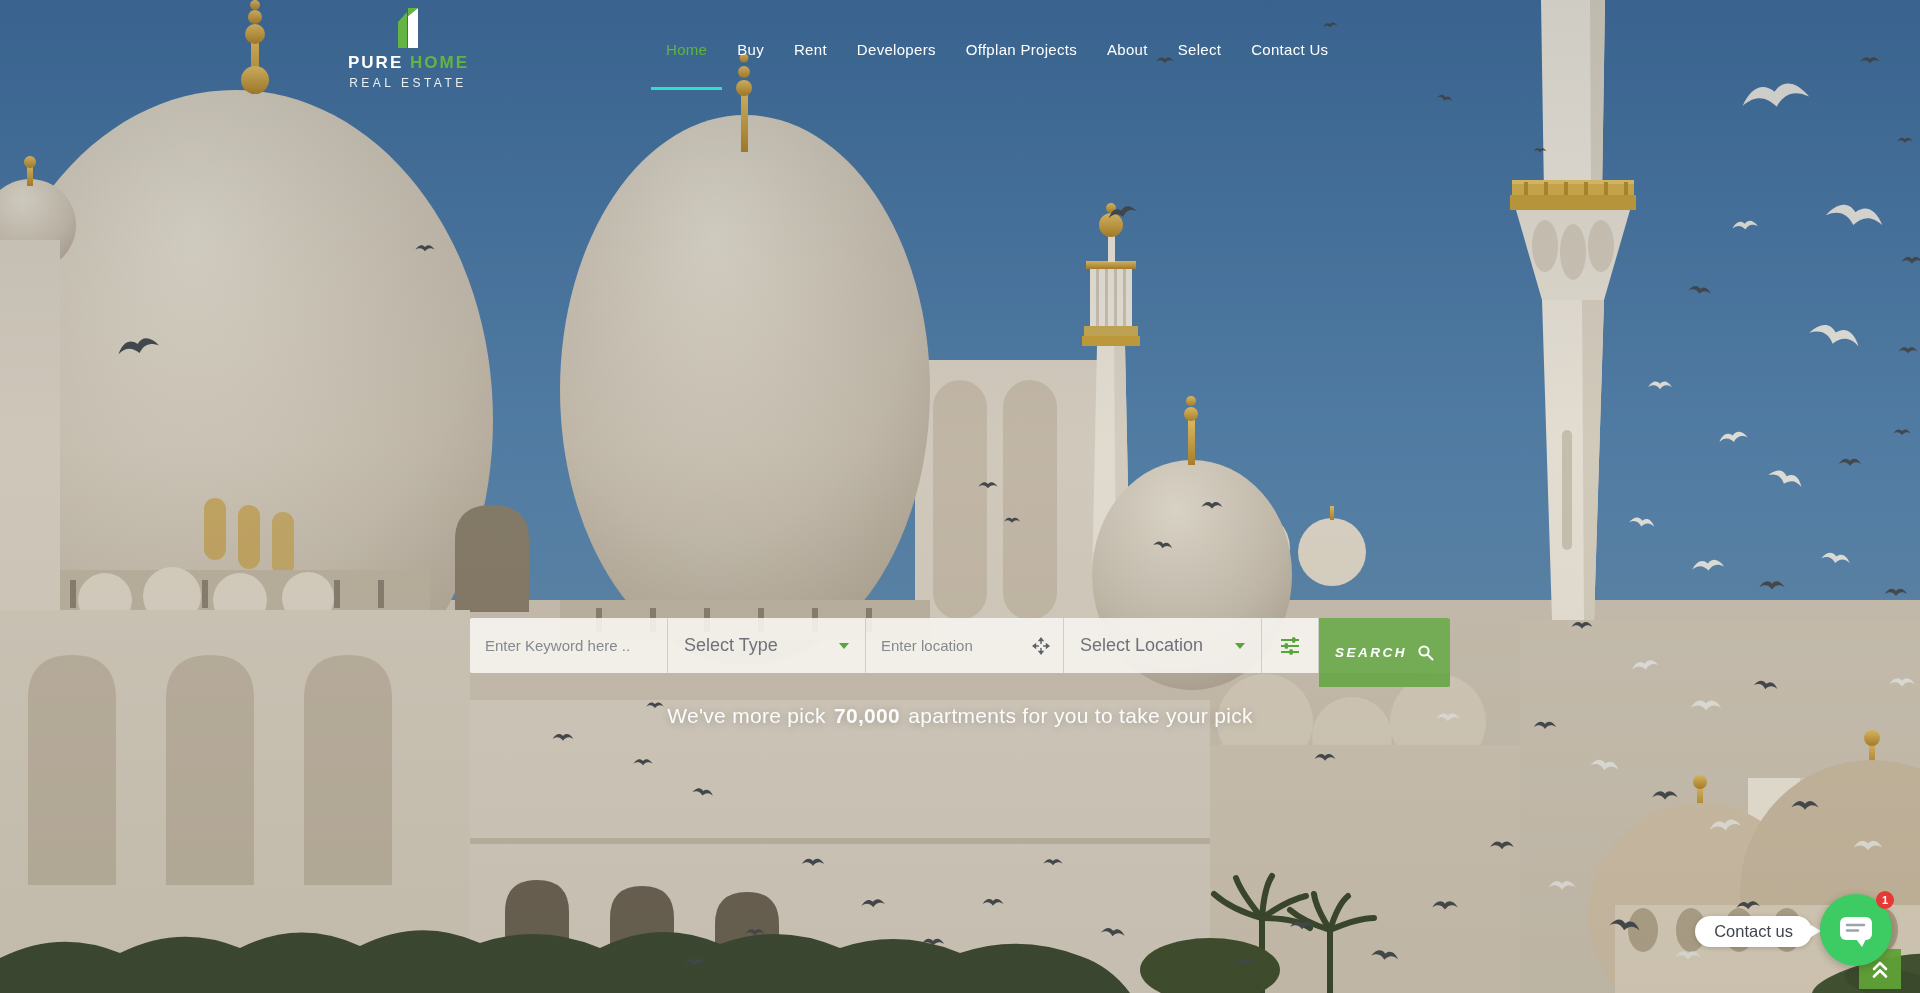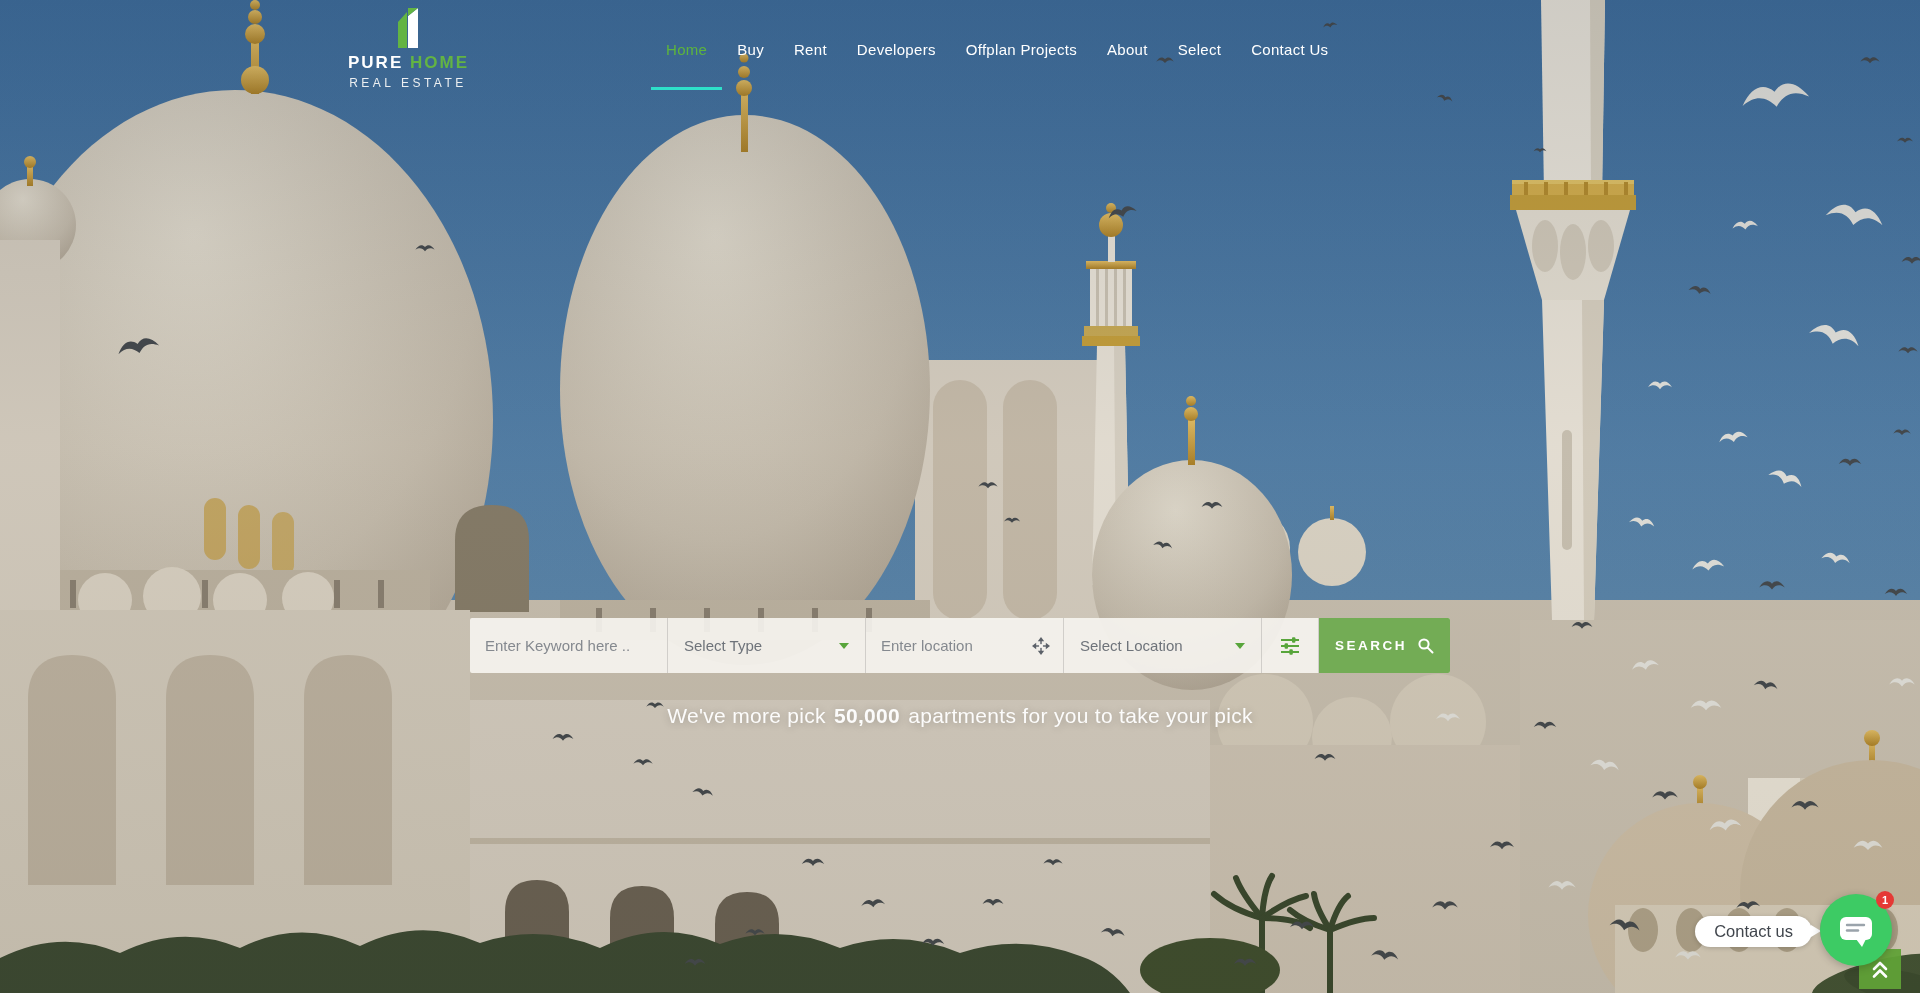--- a/index.html
+++ b/index.html
@@ -22,26 +22,26 @@
 
   
   .searchbar{position:absolute;left:470px;top:618px;width:980px;height:55px;display:flex;
              background:rgba(247,245,241,.9);border-radius:2px;}
   .seg{position:relative;display:flex;align-items:center;border-right:1px solid rgba(90,90,90,.22);box-sizing:border-box;}
   .s1,.s2,.s3,.s4{width:198px;}
   .s5{width:57px;justify-content:center;}
   .seg input{width:100%;height:100%;background:transparent;border:none;outline:none;
              padding:0 38px 0 15px;font-size:15px;color:#555;font-family:inherit;box-sizing:border-box;}
   .seg input::placeholder{color:#85898f;opacity:1;}
-  .selval{padding-left:16px;font-size:15px;color:#6e737a;}
+  .selval{padding-left:16px;font-size:18px;color:#6e737a;}
   .caret{position:absolute;right:16px;top:25px;width:0;height:0;
          border-left:5px solid transparent;border-right:5px solid transparent;border-top:6px solid #58a53b;}
   .locicon{position:absolute;right:13px;top:19px;}
-  .searchbtn{width:131px;height:55px;background:rgba(104,166,72,.92);border:none;border-radius:0 2px 2px 0;
-             display:flex;align-items:center;justify-content:center;gap:10px;cursor:pointer;}
+  .searchbtn{width:131px;height:69px;background:rgba(104,166,72,.92);border:none;border-radius:0 2px 2px 0;
+             display:flex;align-items:center;justify-content:center;gap:10px;cursor:pointer;font-style:italic;}
   .searchbtn span{color:#fff;font-size:13.5px;font-weight:bold;letter-spacing:2.5px;font-family:inherit;}
 
   
   .tagline{position:absolute;left:0;top:704px;width:100%;text-align:center;
            color:rgba(255,255,255,.95);font-size:21px;letter-spacing:.3px;font-weight:500;
            text-shadow:0 1px 8px rgba(0,0,0,.22);}
   .tagline b{font-weight:bold;margin:0 2px;}
 
   
   .chat-label{position:absolute;right:108px;bottom:46px;height:31px;background:#fff;border-radius:16px;
@@ -364,21 +364,21 @@
       <span>SEARCH</span>
       <svg width="17" height="17" viewBox="0 0 17 17">
         <circle cx="7" cy="7" r="4.6" fill="none" stroke="#fff" stroke-width="2"></circle>
         <line x1="10.6" y1="10.6" x2="15.5" y2="15.5" stroke="#fff" stroke-width="2" stroke-linecap="round"></line>
       </svg>
     </button>
   </div>
 
   <div class="tagline">
     <span>We've more pick</span>
-    <b>50,000</b>
+    <b>70,000</b>
     <span>apartments for you to take your pick</span>
   </div>
 
   <div class="chat-label">
     <span>Contact us</span>
   </div>
   <div class="chat-button">
     <svg width="38" height="34" viewBox="0 0 38 34">
       <rect x="3" y="4" width="32" height="23" rx="6" fill="#fff"></rect>
       <polygon points="19,26 29,26 25,34" fill="#fff"></polygon>

